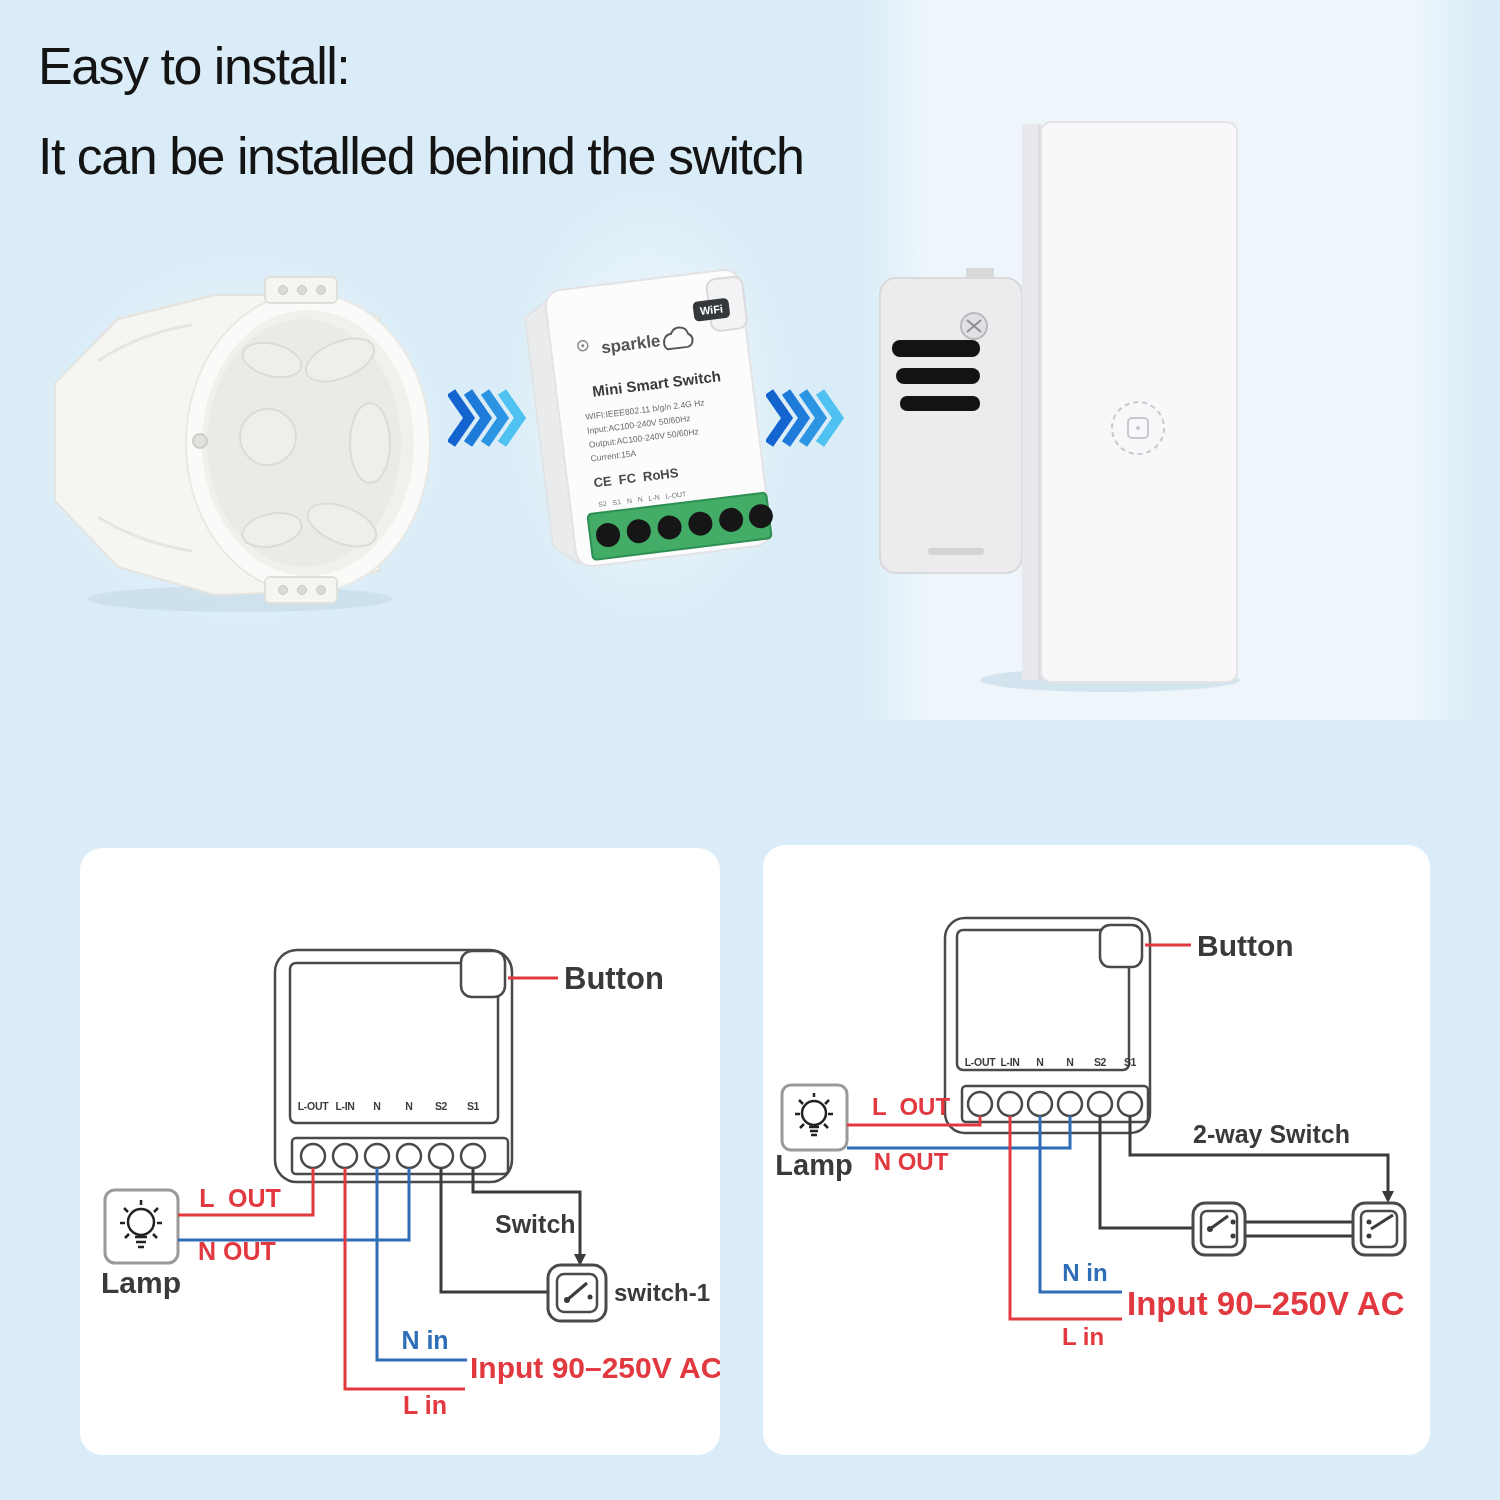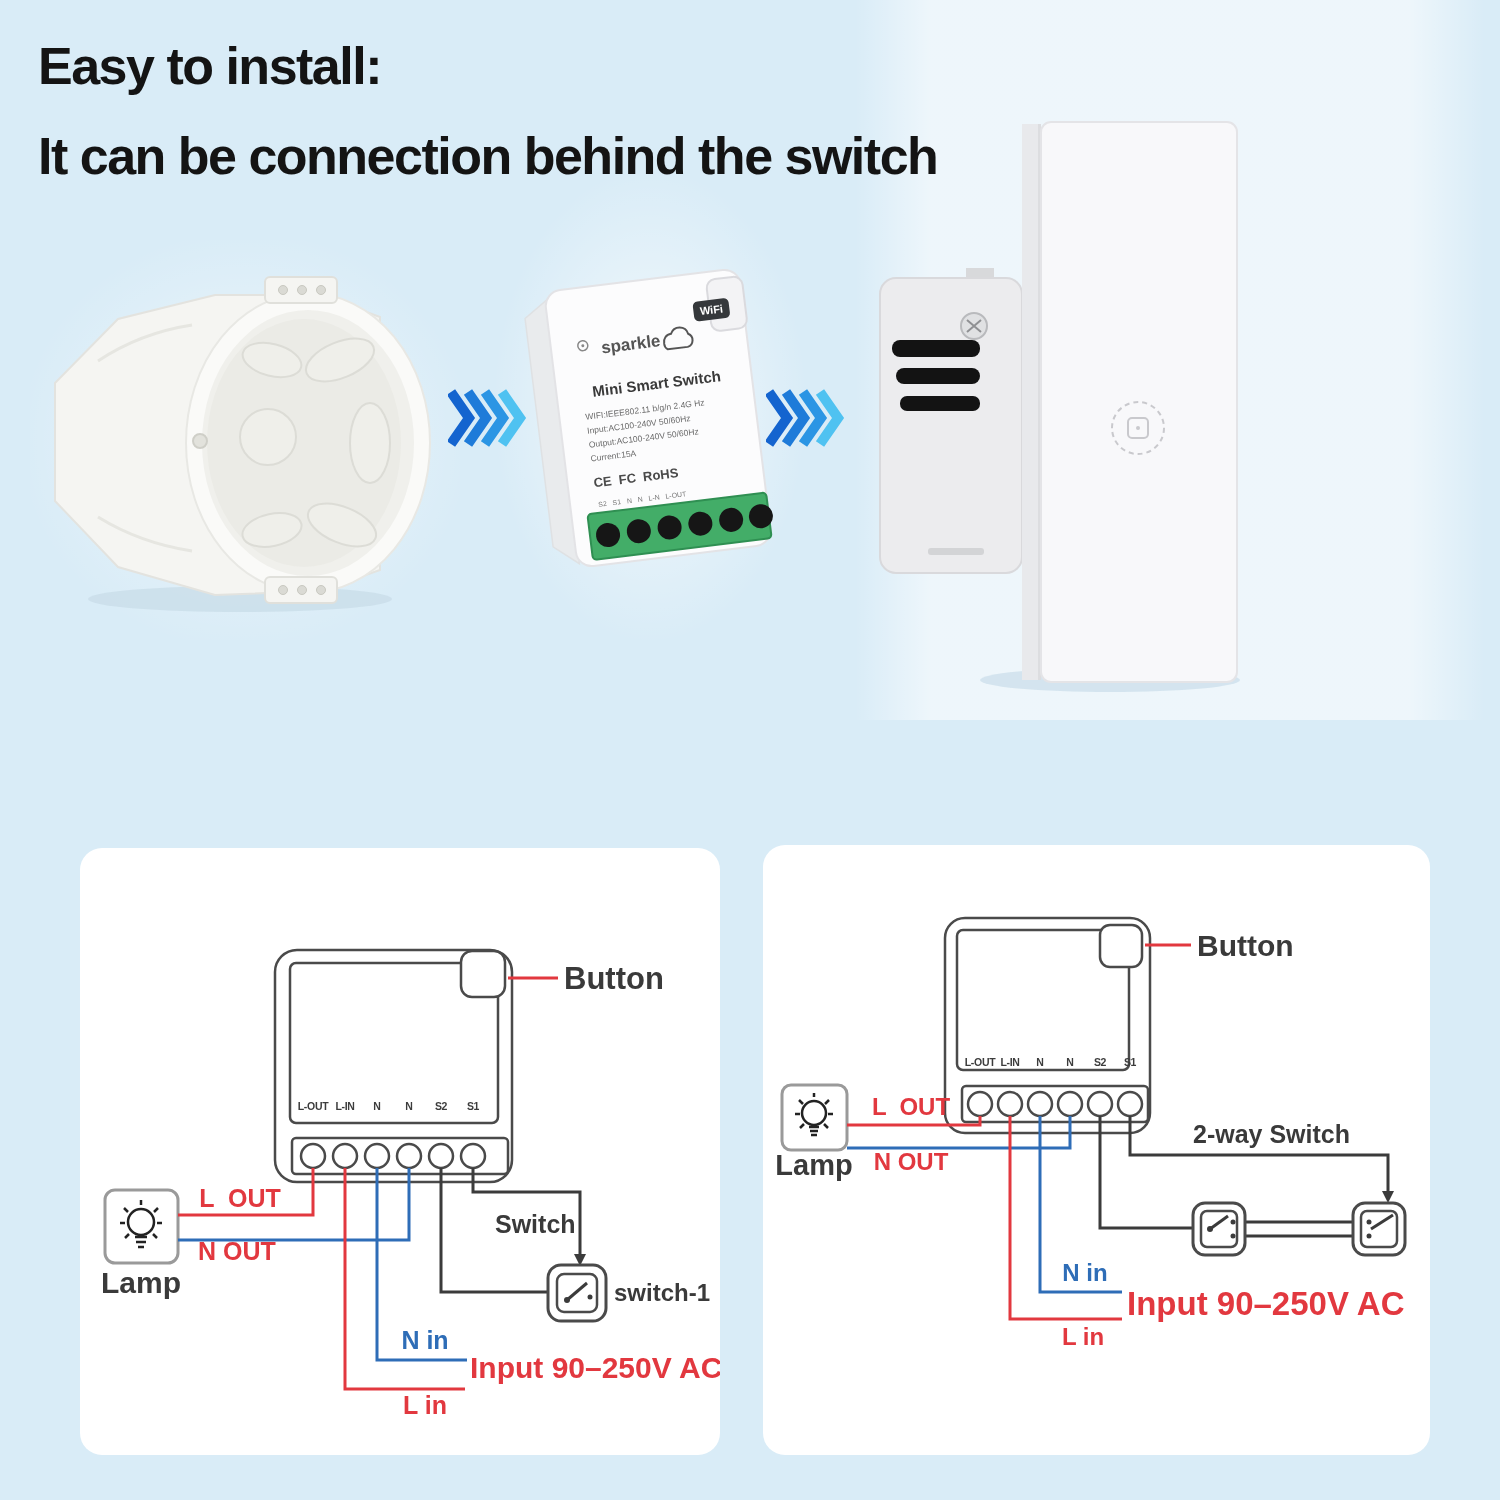--- a/index.html
+++ b/index.html
@@ -5,21 +5,21 @@
   html,body{margin:0;padding:0;}
   body{font-family:"Liberation Sans",sans-serif;}
   .canvas{position:relative;width:1500px;height:1500px;background:#d9ecf7;overflow:hidden;}
   .backdrop{position:absolute;pointer-events:none;}
   .backdrop-right{left:855px;top:0;width:630px;height:720px;
     background:linear-gradient(90deg,rgba(255,255,255,0),rgba(255,255,255,.55) 12%,rgba(255,255,255,.55) 88%,rgba(255,255,255,0));}
   .backdrop-mid{left:495px;top:170px;width:310px;height:470px;
     background:radial-gradient(ellipse at 50% 50%,rgba(255,255,255,.7),rgba(255,255,255,0) 72%);}
   .backdrop-left{left:30px;top:240px;width:430px;height:400px;
     background:radial-gradient(ellipse at 50% 50%,rgba(255,255,255,.55),rgba(255,255,255,0) 75%);}
-  .h1,.h2,.h3{position:absolute;left:38px;color:#141414;font-weight:bold;letter-spacing:-1.5px;white-space:nowrap;}
+  .h1,.h2,.h3{position:absolute;left:38px;color:#141414;font-weight:normal;letter-spacing:-1.5px;white-space:nowrap;}
   .h1{top:36px;font-size:52px;}
   .h2{top:126px;font-size:52px;}
   .h3{top:702px;font-size:54px;}
   .panel{position:absolute;background:#ffffff;border-radius:22px;}
   .panel-left{left:80px;top:848px;width:640px;height:607px;}
   .panel-right{left:763px;top:845px;width:667px;height:610px;}
   .panel svg{display:block;width:100%;height:100%;}
   svg text{font-family:"Liberation Sans",sans-serif;white-space:pre;}
   .prod{position:absolute;}
   .mounting-box{left:40px;top:265px;}
@@ -42,21 +42,21 @@
 </head>
 <body>
 
 <div class="canvas">
 
   <div class="backdrop backdrop-left"></div>
   <div class="backdrop backdrop-mid"></div>
   <div class="backdrop backdrop-right"></div>
 
   <div class="h1">Easy to install:</div>
-  <div class="h2">It can be connection behind the switch</div>
+  <div class="h2">It can be installed behind the switch</div>
 
   <svg class="prod mounting-box" width="410" height="350" viewBox="0 0 410 350">
     <ellipse cx="200" cy="334" rx="152" ry="13" fill="#c9dde9" opacity="0.8"></ellipse>
     <polygon points="15,118 78,54 175,30 280,30 340,52 340,305 280,326 175,330 78,302 15,236" fill="#f5f5f2" stroke="#e3e3df" stroke-width="2"></polygon>
     <path d="M58,96 Q100,68 152,60" fill="none" stroke="#e6e6e1" stroke-width="3"></path>
     <path d="M58,252 Q100,278 152,286" fill="none" stroke="#e6e6e1" stroke-width="3"></path>
     <ellipse cx="268" cy="178" rx="122" ry="150" fill="#fafaf8" stroke="#e8e8e4" stroke-width="2"></ellipse>
     <ellipse cx="268" cy="178" rx="106" ry="133" fill="#f0f0ec"></ellipse>
     <ellipse cx="264" cy="178" rx="97" ry="124" fill="#ebebe6"></ellipse>
     <g stroke="#dcdcd6" stroke-width="2" fill="#efefea">

